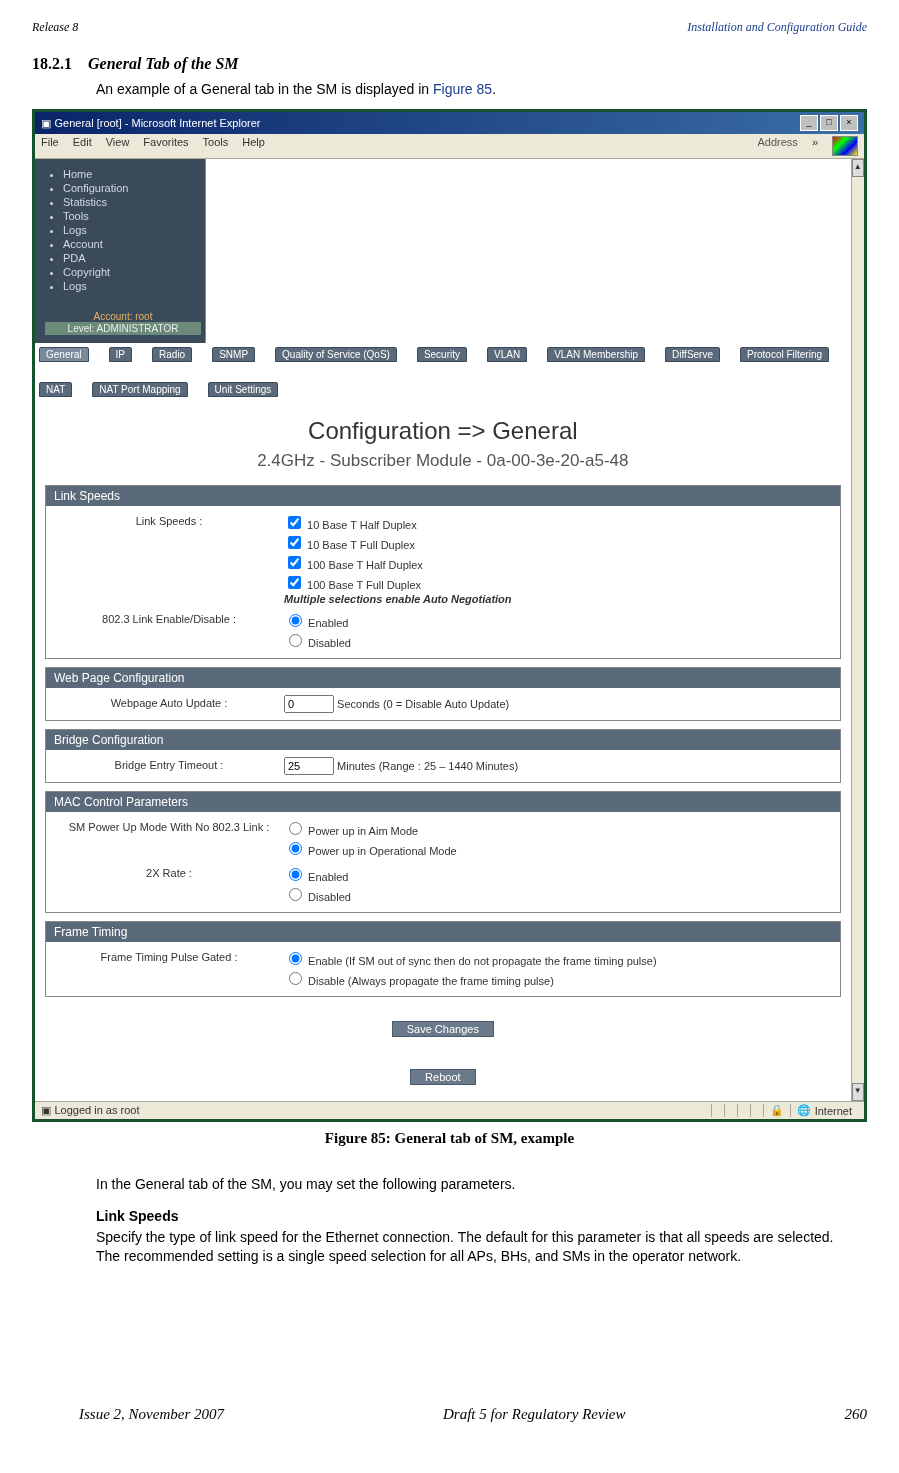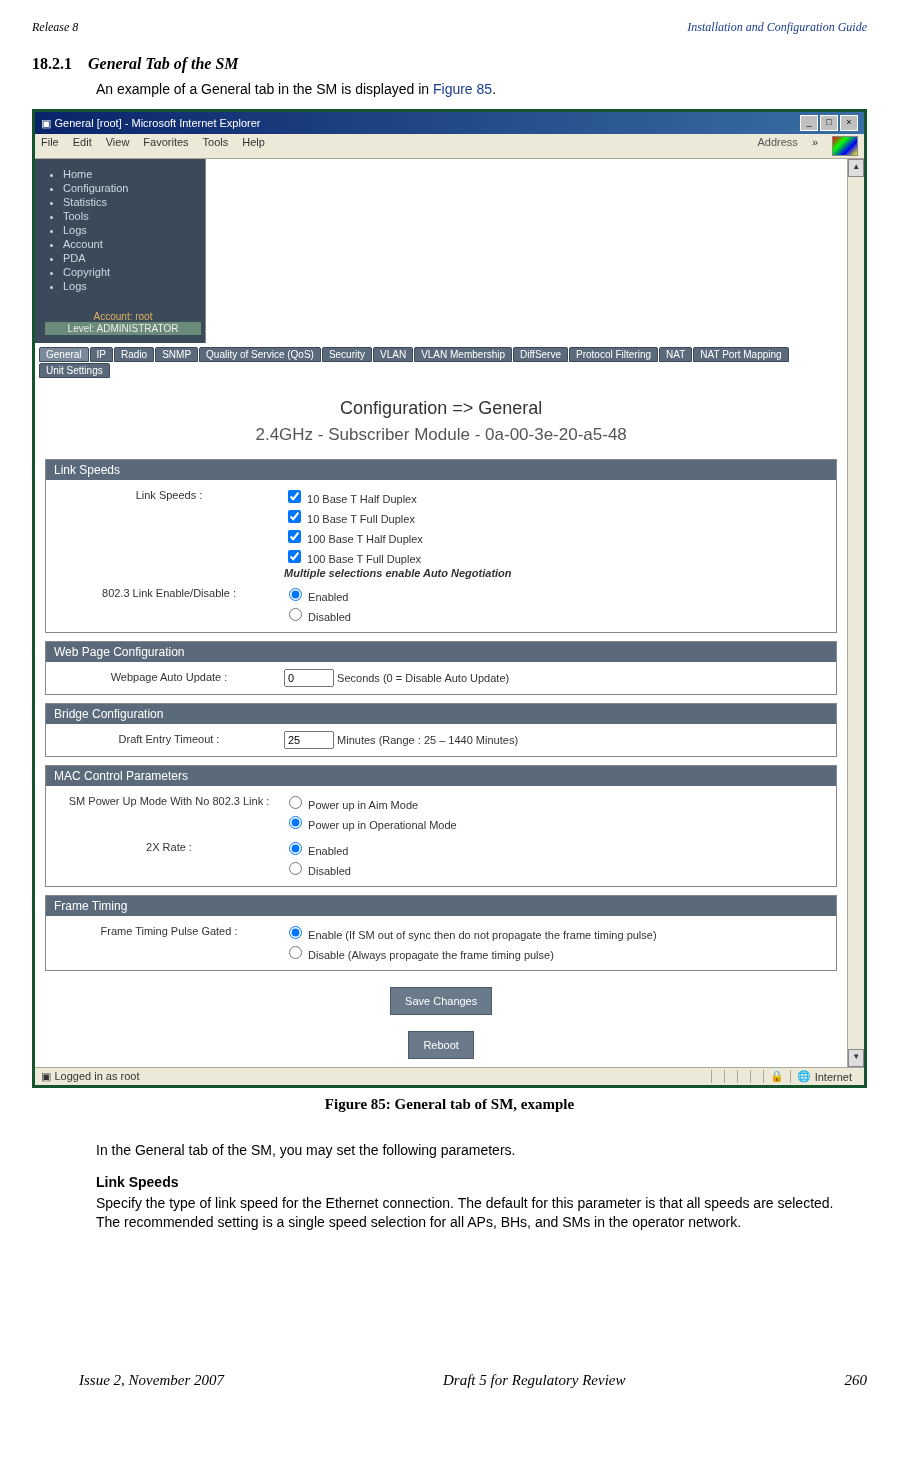--- a/index.html
+++ b/index.html
@@ -79,33 +79,33 @@
   .main {
     flex: 1;
     padding: 0;
     display:flex;
     flex-direction:column;
   }
   .tabs-row {
     padding: 4px 4px 0 4px;
     display: flex;
     flex-wrap: wrap;
-    gap: 1px;
+    gap: 20px;
     font-size: 10px;
   }
   .tab {
     background: #5a6a7a;
     color: #fff;
     padding: 1px 6px;
     border-radius: 2px 2px 0 0;
     border: 1px solid #3b4a5a;
     font-size:10px;
   }
   .tab.active { background: #7a8a9a; }
-  .pagetitle { text-align: center; font-size: 18px; margin: 20px 0 6px 0; font-family: Arial, sans-serif; color:#333;}
+  .pagetitle { text-align: center; font-size: 24px; margin: 20px 0 6px 0; font-family: Arial, sans-serif; color:#333;}
   .subtitle { text-align: center; font-size: 17px; margin-bottom: 14px; color:#555;}
   .section-box {
     margin: 0 10px 8px 10px;
     border: 1px solid #888;
   }
   .section-header {
     background: #5a6a7a;
     color: #fff;
     padding: 3px 8px;
     font-size: 12px;
@@ -116,21 +116,21 @@
   }
   .row { display: flex; align-items: flex-start; padding: 3px 0; }
   .row .lbl { width: 230px; padding-top:2px;text-align:center;}
   .row .val { flex: 1; }
   .val label { display: block; line-height: 16px;}
   .val input[type="text"] { width: 42px; font-size:11px; }
   .bold-note { font-weight: bold; font-style: italic; font-size:11px;}
   .button-row { text-align: center; margin: 8px 0; }
   .btn {
     background: #6a7a8a; color: #fff; border: 1px solid #4a5a6a;
-    padding: 7px 14px; font-size: 11px; margin: 0;
+    padding: 1px 14px; font-size: 11px; margin: 8px;
   }
   .statusbar {
     background: #ece9d8;
     border-top: 1px solid #aca899;
     padding: 2px 6px;
     display: flex;
     font-size: 11px;
   }
   .statusbar .spacer { flex: 1; }
   .status-cell { border-left:1px solid #aca899; padding:0 6px; display:flex; align-items:center; gap:4px;}
@@ -286,21 +286,21 @@
                 <input type="text" value="0" style=""> <span>Seconds (0 = Disable Auto Update)</span>
               </div>
             </div>
           </div>
         </div>
 
         <div class="section-box">
           <div class="section-header">Bridge Configuration</div>
           <div class="section-body">
             <div class="row">
-              <div class="lbl">Draft Entry Timeout :</div>
+              <div class="lbl">Bridge Entry Timeout :</div>
               <div class="val">
                 <input type="text" value="25" style=""> <span>Minutes (Range : 25 – 1440 Minutes)</span>
               </div>
             </div>
           </div>
         </div>
 
         <div class="section-box">
           <div class="section-header">MAC Control Parameters</div>
           <div class="section-body">

